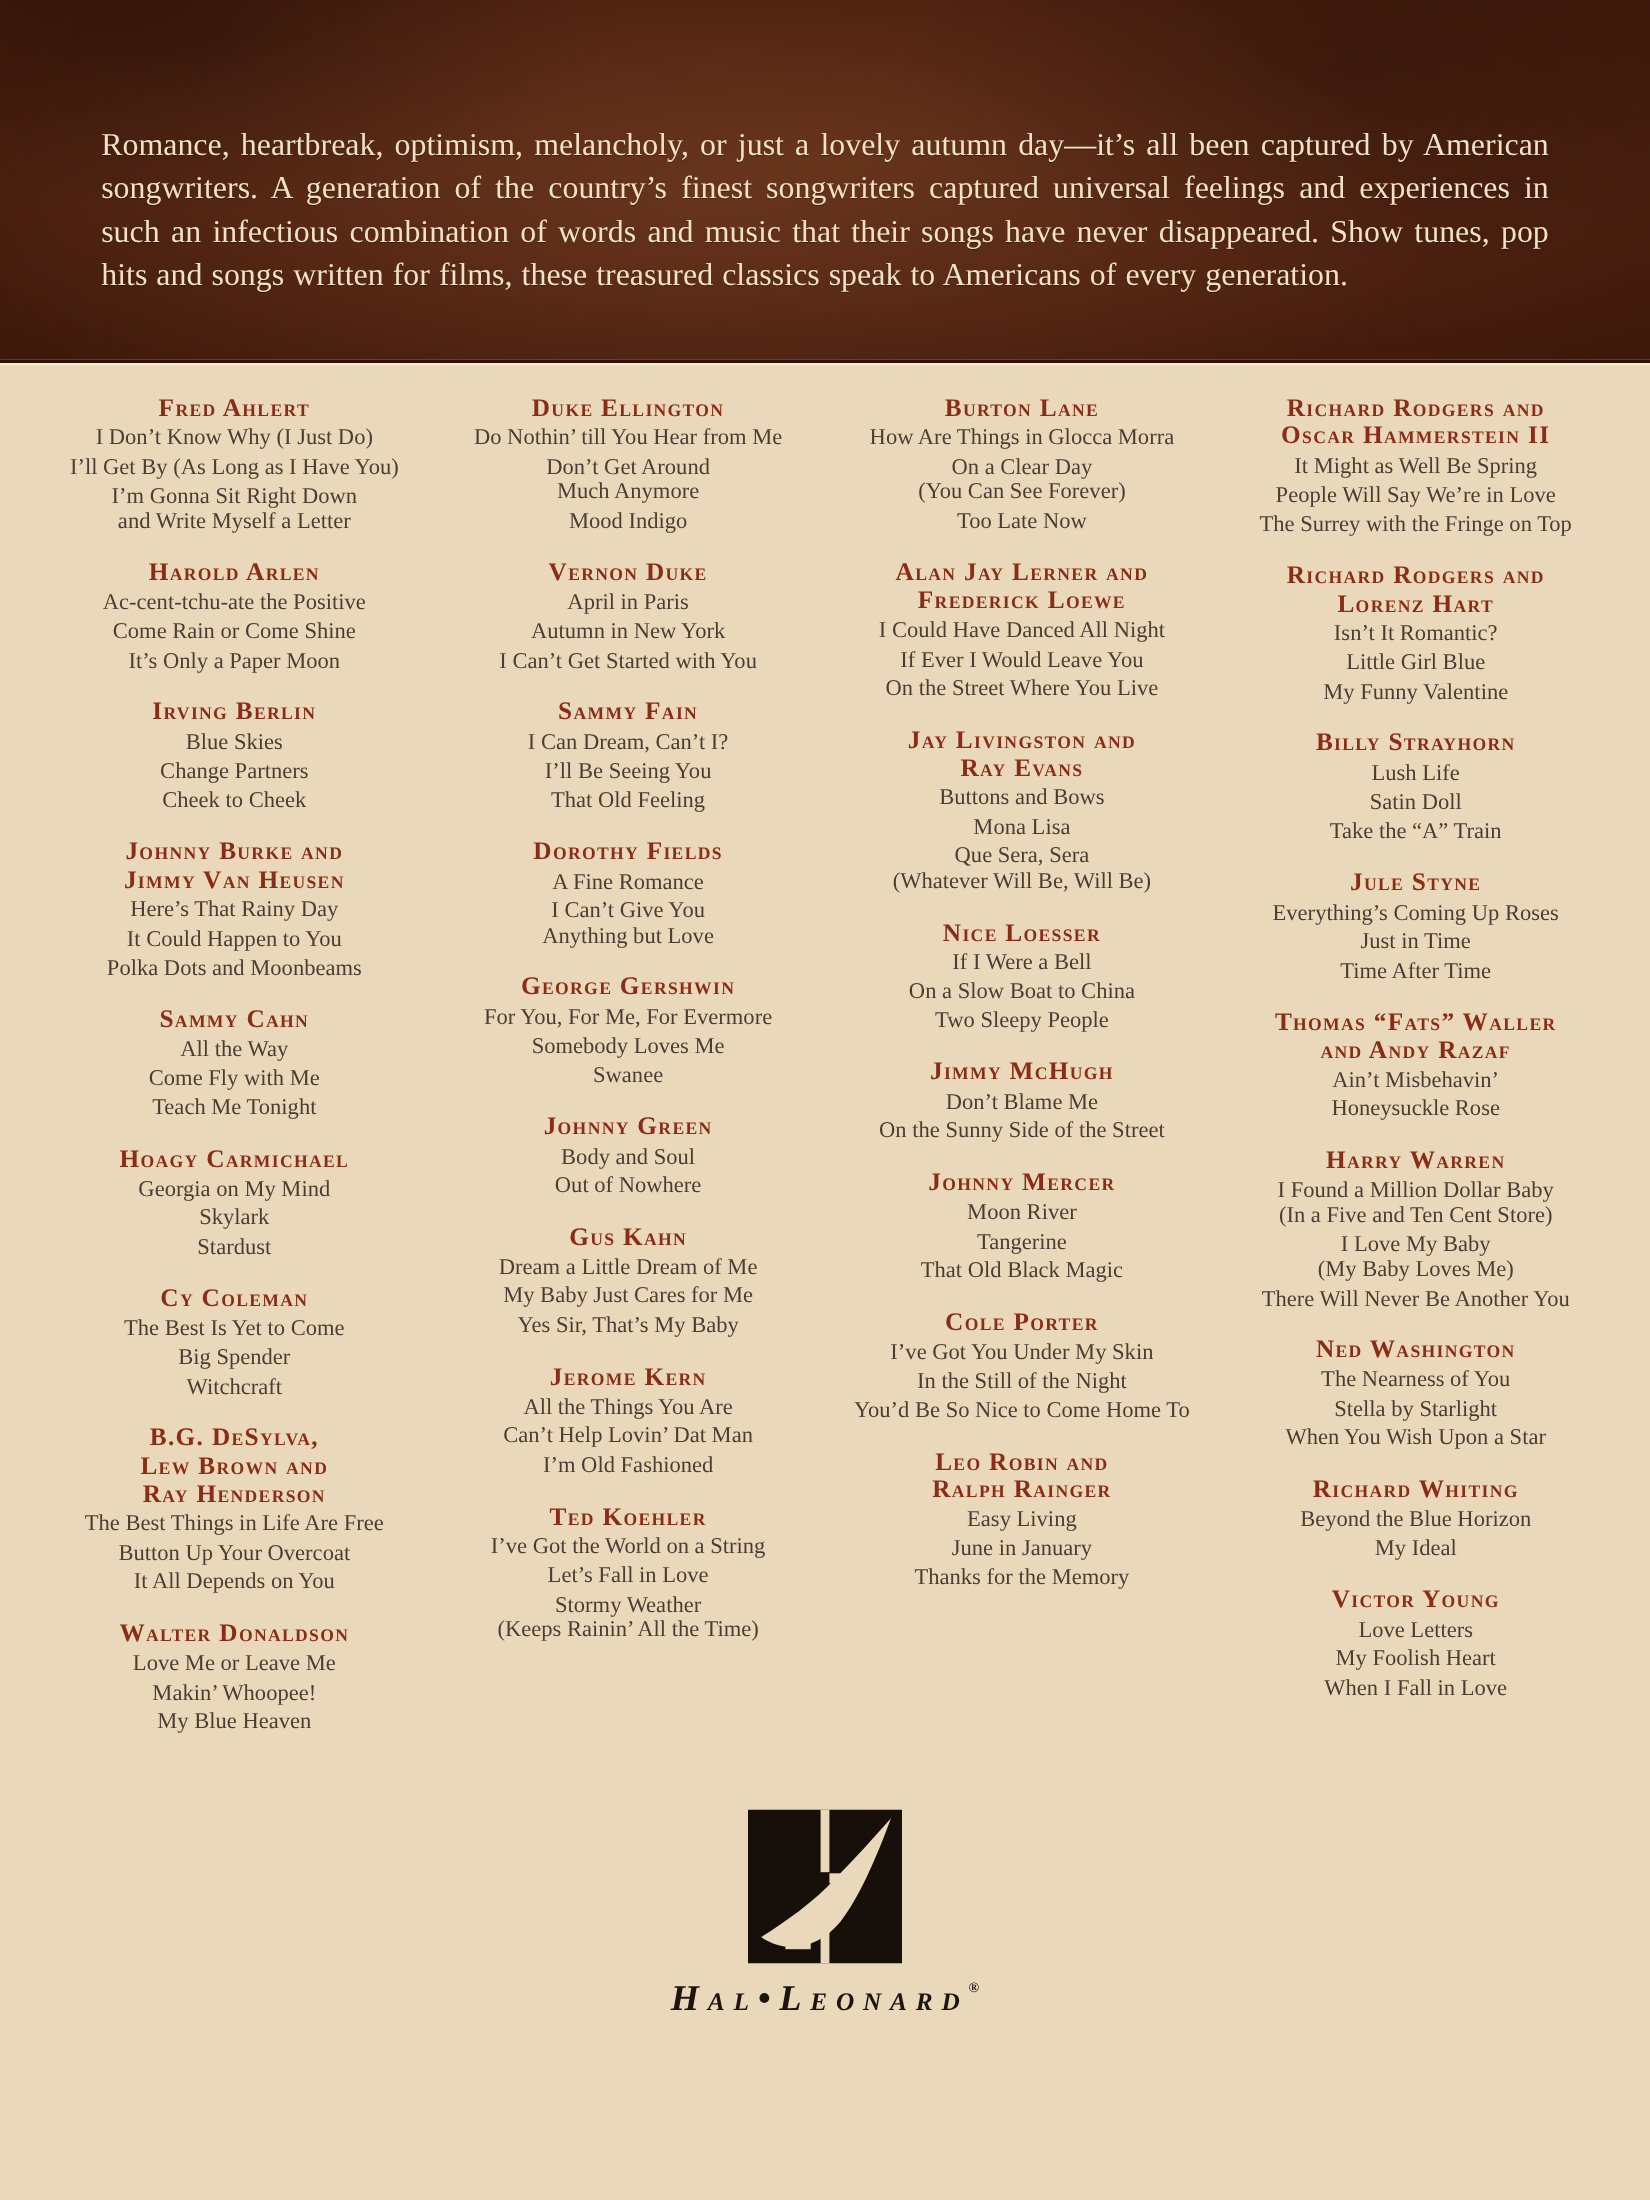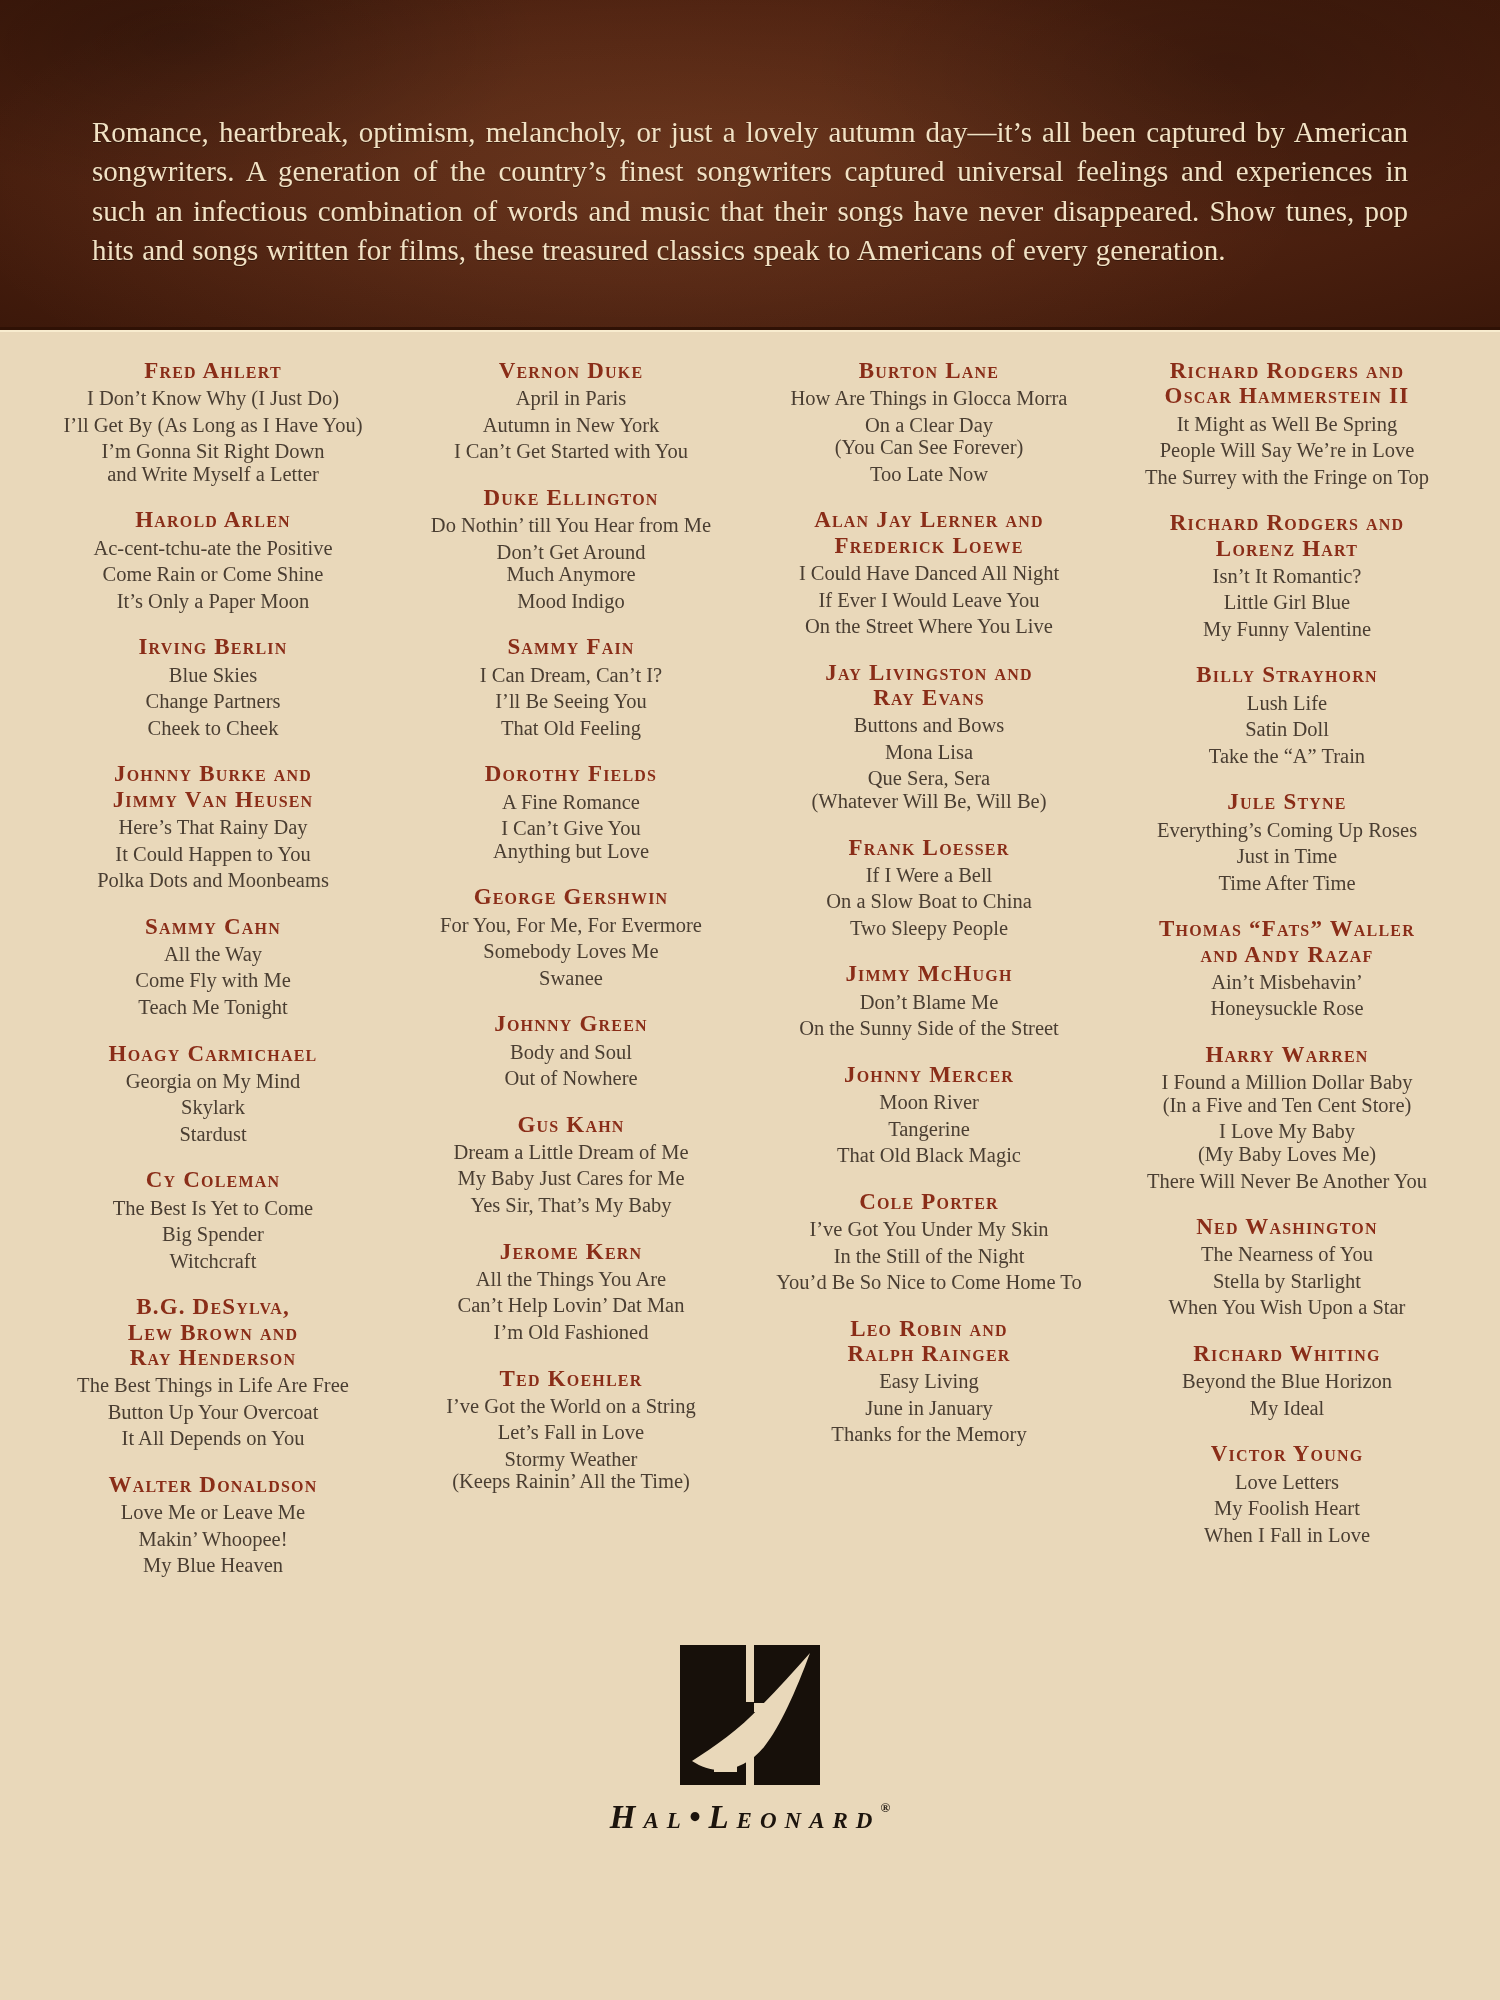--- a/index.html
+++ b/index.html
@@ -143,31 +143,31 @@
         </div>
         <div class="group">
           <div class="sw-name">Walter Donaldson</div>
           <div class="song">Love Me or Leave Me</div>
           <div class="song">Makin’ Whoopee!</div>
           <div class="song">My Blue Heaven</div>
         </div>
       </div>
       <div class="col">
         <div class="group">
-          <div class="sw-name">Vernon Duke</div>
-          <div class="song">April in Paris</div>
-          <div class="song">Autumn in New York</div>
-          <div class="song">I Can’t Get Started with You</div>
-        </div>
-        <div class="group">
           <div class="sw-name">Duke Ellington</div>
           <div class="song">Do Nothin’ till You Hear from Me</div>
           <div class="song">Don’t Get Around
 Much Anymore</div>
           <div class="song">Mood Indigo</div>
+        </div>
+        <div class="group">
+          <div class="sw-name">Vernon Duke</div>
+          <div class="song">April in Paris</div>
+          <div class="song">Autumn in New York</div>
+          <div class="song">I Can’t Get Started with You</div>
         </div>
         <div class="group">
           <div class="sw-name">Sammy Fain</div>
           <div class="song">I Can Dream, Can’t I?</div>
           <div class="song">I’ll Be Seeing You</div>
           <div class="song">That Old Feeling</div>
         </div>
         <div class="group">
           <div class="sw-name">Dorothy Fields</div>
           <div class="song">A Fine Romance</div>
@@ -222,21 +222,21 @@
         </div>
         <div class="group">
           <div class="sw-name">Jay Livingston and
 Ray Evans</div>
           <div class="song">Buttons and Bows</div>
           <div class="song">Mona Lisa</div>
           <div class="song">Que Sera, Sera
 (Whatever Will Be, Will Be)</div>
         </div>
         <div class="group">
-          <div class="sw-name">Frank Loesser</div>
+          <div class="sw-name">Nice Loesser</div>
           <div class="song">If I Were a Bell</div>
           <div class="song">On a Slow Boat to China</div>
           <div class="song">Two Sleepy People</div>
         </div>
         <div class="group">
           <div class="sw-name">Jimmy McHugh</div>
           <div class="song">Don’t Blame Me</div>
           <div class="song">On the Sunny Side of the Street</div>
         </div>
         <div class="group">

